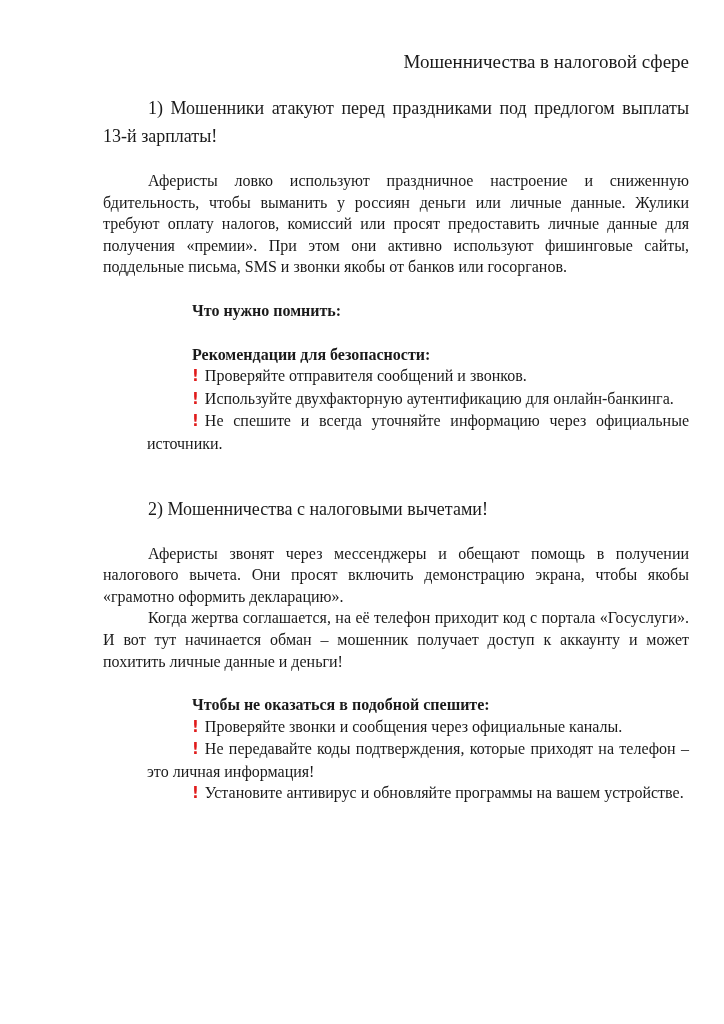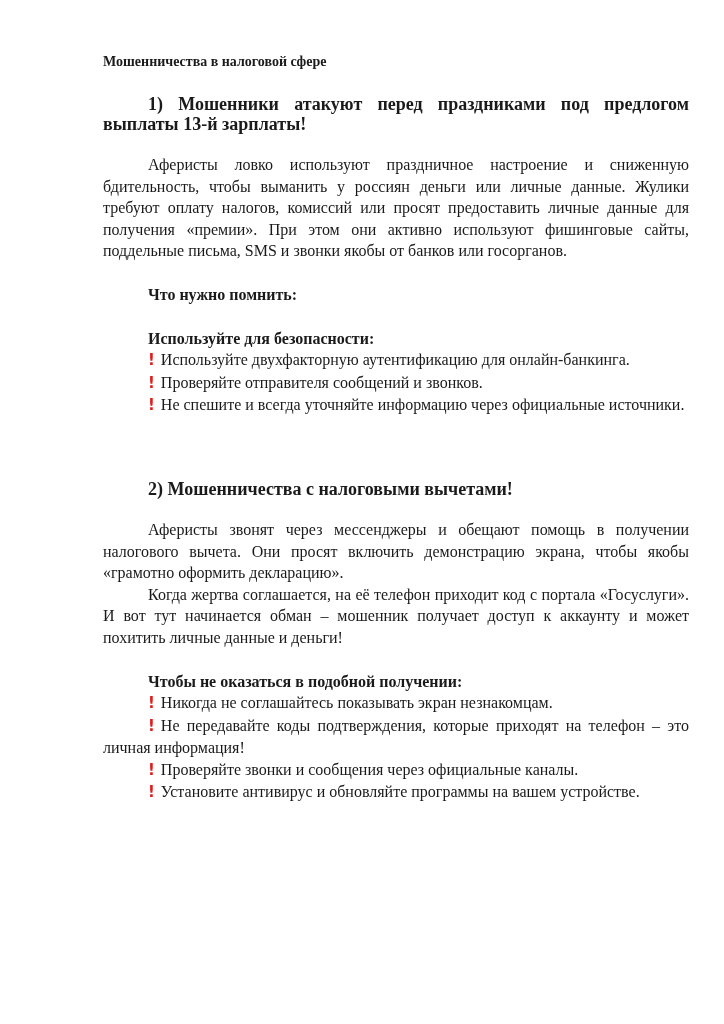--- a/index.html
+++ b/index.html
@@ -8,81 +8,80 @@
     position: absolute;
     left: 103px;
     top: 50px;
     width: 586px;
     font-family: "Liberation Serif", "DejaVu Serif", serif;
     color: #1a1a1a;
     font-size: 16px;
     line-height: 21.6px;
   }
   .title {
-    text-align: left;
-    font-weight: bold;
-    font-size: 14px;
+    text-align: right;
+    font-weight: normal;
+    font-size: 19px;
     margin: 0 0 20px 0;
     line-height: 24px;
   }
   .h {
-    font-weight: bold;
+    font-weight: normal;
     font-size: 18px;
-    line-height: 20px;
+    line-height: 28px;
     text-align: justify;
     text-indent: 45px;
     margin: 0 0 20px 0;
   }
-  .h2 { margin-top: 62px; }
+  .h2 { margin-top: 40px; }
   p {
     margin: 0;
     text-align: justify;
     text-indent: 45px;
   }
   .para-block { margin-bottom: 22px; }
   .sub {
     font-weight: bold;
     text-indent: 45px;
     margin-top: 0;
   }
   .item { margin: 0; text-align: justify; text-indent: 45px; }
   .check { color: #2e75b6; font-family: "DejaVu Sans", sans-serif; font-size: 14px; margin-right: 4px; }
   .excl { color: #e01b1b; font-weight: bold; font-family: "DejaVu Sans", sans-serif; font-size: 15px; margin-right: 6px; }
-  .list-block { margin-bottom: 22px; }
+  .list-block { margin-bottom: 22px; margin-left: 44px; }
 </style>
 </head>
 <body>
 
 <div class="page">
   <div class="title">Мошенничества в налоговой сфере</div>
 
   <div class="h">1) Мошенники атакуют перед праздниками под предлогом выплаты 13-й зарплаты!</div>
 
   <div class="para-block">
     <p>Аферисты ловко используют праздничное настроение и сниженную бдительность, чтобы выманить у россиян деньги или личные данные. Жулики требуют оплату налогов, комиссий или просят предоставить личные данные для получения «премии». При этом они активно используют фишинговые сайты, поддельные письма, SMS и звонки якобы от банков или госорганов.</p>
   </div>
 
   <div class="list-block">
     <p class="sub">Что нужно помнить:</p>
   </div>
 
   <div class="list-block">
-    <p class="sub">Используйте для безопасности:</p>
+    <p class="sub">Рекомендации для безопасности:</p>
+    <p class="item"><span class="excl">!</span><span>Проверяйте отправителя сообщений и звонков.</span></p>
     <p class="item"><span class="excl">!</span><span>Используйте двухфакторную аутентификацию для онлайн-банкинга.</span></p>
-    <p class="item"><span class="excl">!</span><span>Проверяйте отправителя сообщений и звонков.</span></p>
     <p class="item"><span class="excl">!</span><span>Не спешите и всегда уточняйте информацию через официальные источники.</span></p>
   </div>
 
   <div class="h h2">2) Мошенничества с налоговыми вычетами!</div>
 
   <div class="para-block">
     <p>Аферисты звонят через мессенджеры и обещают помощь в получении налогового вычета. Они просят включить демонстрацию экрана, чтобы якобы «грамотно оформить декларацию».</p>
     <p>Когда жертва соглашается, на её телефон приходит код с портала «Госуслуги». И вот тут начинается обман – мошенник получает доступ к аккаунту и может похитить личные данные и деньги!</p>
   </div>
 
   <div class="list-block">
-    <p class="sub">Чтобы не оказаться в подобной получении:</p>
-    <p class="item"><span class="excl">!</span><span>Никогда не соглашайтесь показывать экран незнакомцам.</span></p>
+    <p class="sub">Чтобы не оказаться в подобной спешите:</p>
+    <p class="item"><span class="excl">!</span><span>Проверяйте звонки и сообщения через официальные каналы.</span></p>
     <p class="item"><span class="excl">!</span><span>Не передавайте коды подтверждения, которые приходят на телефон – это личная информация!</span></p>
-    <p class="item"><span class="excl">!</span><span>Проверяйте звонки и сообщения через официальные каналы.</span></p>
     <p class="item"><span class="excl">!</span><span>Установите антивирус и обновляйте программы на вашем устройстве.</span></p>
   </div>
 </div>
 
 </body></html>

